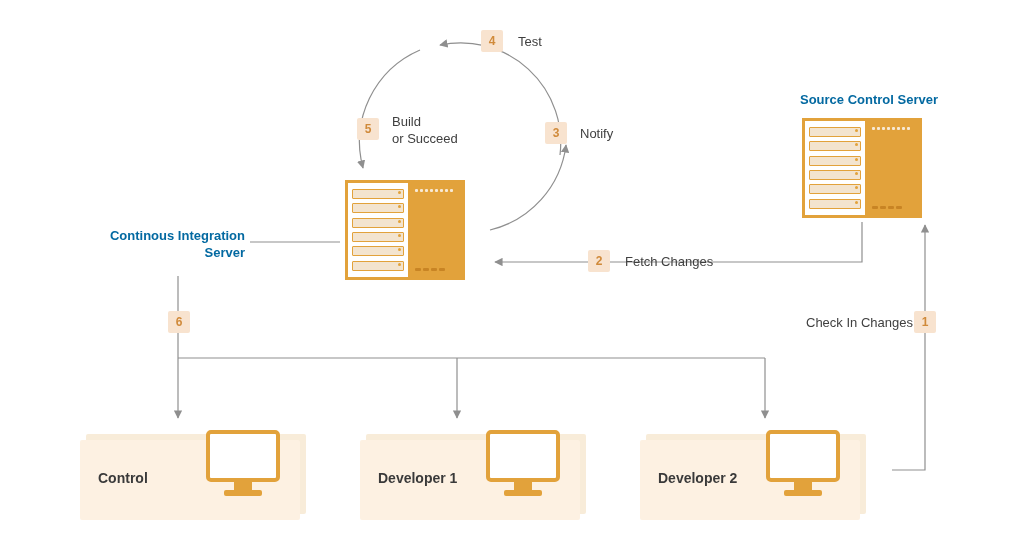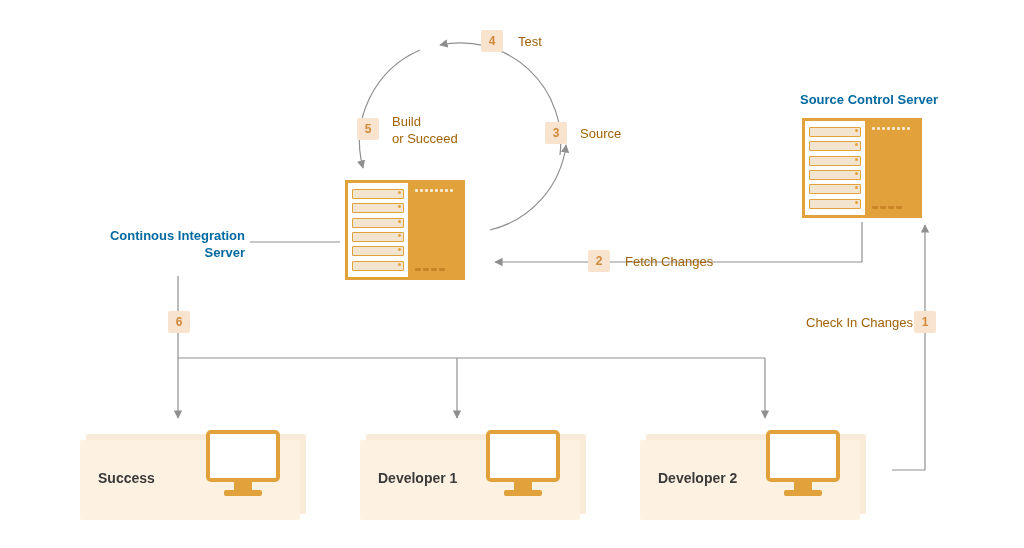--- a/index.html
+++ b/index.html
@@ -2,21 +2,21 @@
 <html><head>
 <meta charset="utf-8">
 <style>
 html,body{margin:0;padding:0;width:1024px;height:548px;background:#fff;font-family:Arial,Helvetica,sans-serif;color:#4a4a4a;overflow:hidden}
 .canvas{position:relative;width:1024px;height:548px}
 
 
 .badge{position:absolute;width:22px;height:22px;background:#f8e3cf;display:flex;align-items:center;justify-content:center;font-size:12px;font-weight:700;color:#d08a3a;border-radius:2px}
 
 
-.lbl{position:absolute;font-size:13px;color:#a16207;line-height:1.3}
+.lbl{position:absolute;font-size:13px;color:#404040;line-height:1.3}
 .lbl.bold{font-weight:700;color:#0369a1}
 
 
 .server{position:absolute;width:120px;height:100px;display:flex}
 .server .rails{width:55%;height:100%;border:3px solid #e2a23b;background:#fff;display:flex;flex-direction:column;justify-content:space-around;padding:4px 4px;box-sizing:border-box}
 .server .rails .slot{height:8px;background:#f3e4cf;border:1px solid #e2a23b;border-radius:1px;position:relative}
 .server .rails .slot::before{content:"";position:absolute;right:2px;top:1px;width:3px;height:3px;background:#e2a23b;border-radius:50%}
 .server .block{flex:1;background:#e2a23b;border:3px solid #e2a23b;border-left:none;display:flex;flex-direction:column;justify-content:space-between;padding:6px 4px;box-sizing:border-box}
 .server .dotrow{display:flex;gap:2px;flex-wrap:wrap}
 .server .dotrow span{width:3px;height:3px;background:#f7e9d4;display:inline-block;border-radius:1px}
@@ -128,35 +128,35 @@
 Server</div>
 <div class="lbl bold" style="left:800px;top:92px">Source Control Server</div>
 
 <div class="badge" style="left:914px;top:311px">1</div>
 <div class="lbl" style="left:806px;top:315px;text-align:center">Check In Changes</div>
 
 <div class="badge" style="left:588px;top:250px">2</div>
 <div class="lbl" style="left:625px;top:254px">Fetch Changes</div>
 
 <div class="badge" style="left:545px;top:122px">3</div>
-<div class="lbl" style="left:580px;top:126px">Source</div>
+<div class="lbl" style="left:580px;top:126px">Notify</div>
 
 <div class="badge" style="left:481px;top:30px">4</div>
 <div class="lbl" style="left:518px;top:34px">Test</div>
 
 <div class="badge" style="left:357px;top:118px">5</div>
 <div class="lbl" style="left:392px;top:114px;white-space:pre-line">Build
 or Succeed</div>
 
 <div class="badge" style="left:168px;top:311px">6</div>
 
 <div class="role" style="left:80px;top:440px">
   <div class="back"></div>
       <div class="front"></div>
-  <div class="title">Success</div>
+  <div class="title">Control</div>
   <div class="monitor">
     <svg width="78" height="72" viewBox="0 0 78 72">
       <rect x="4" y="4" width="70" height="48" rx="3" fill="#fff" stroke="#e2a23b" stroke-width="4"></rect>
       <rect x="30" y="52" width="18" height="10" fill="#e2a23b"></rect>
       <rect x="20" y="62" width="38" height="6" rx="2" fill="#e2a23b"></rect>
     </svg>
   </div>
 </div>
 
 <div class="role" style="left:360px;top:440px">

